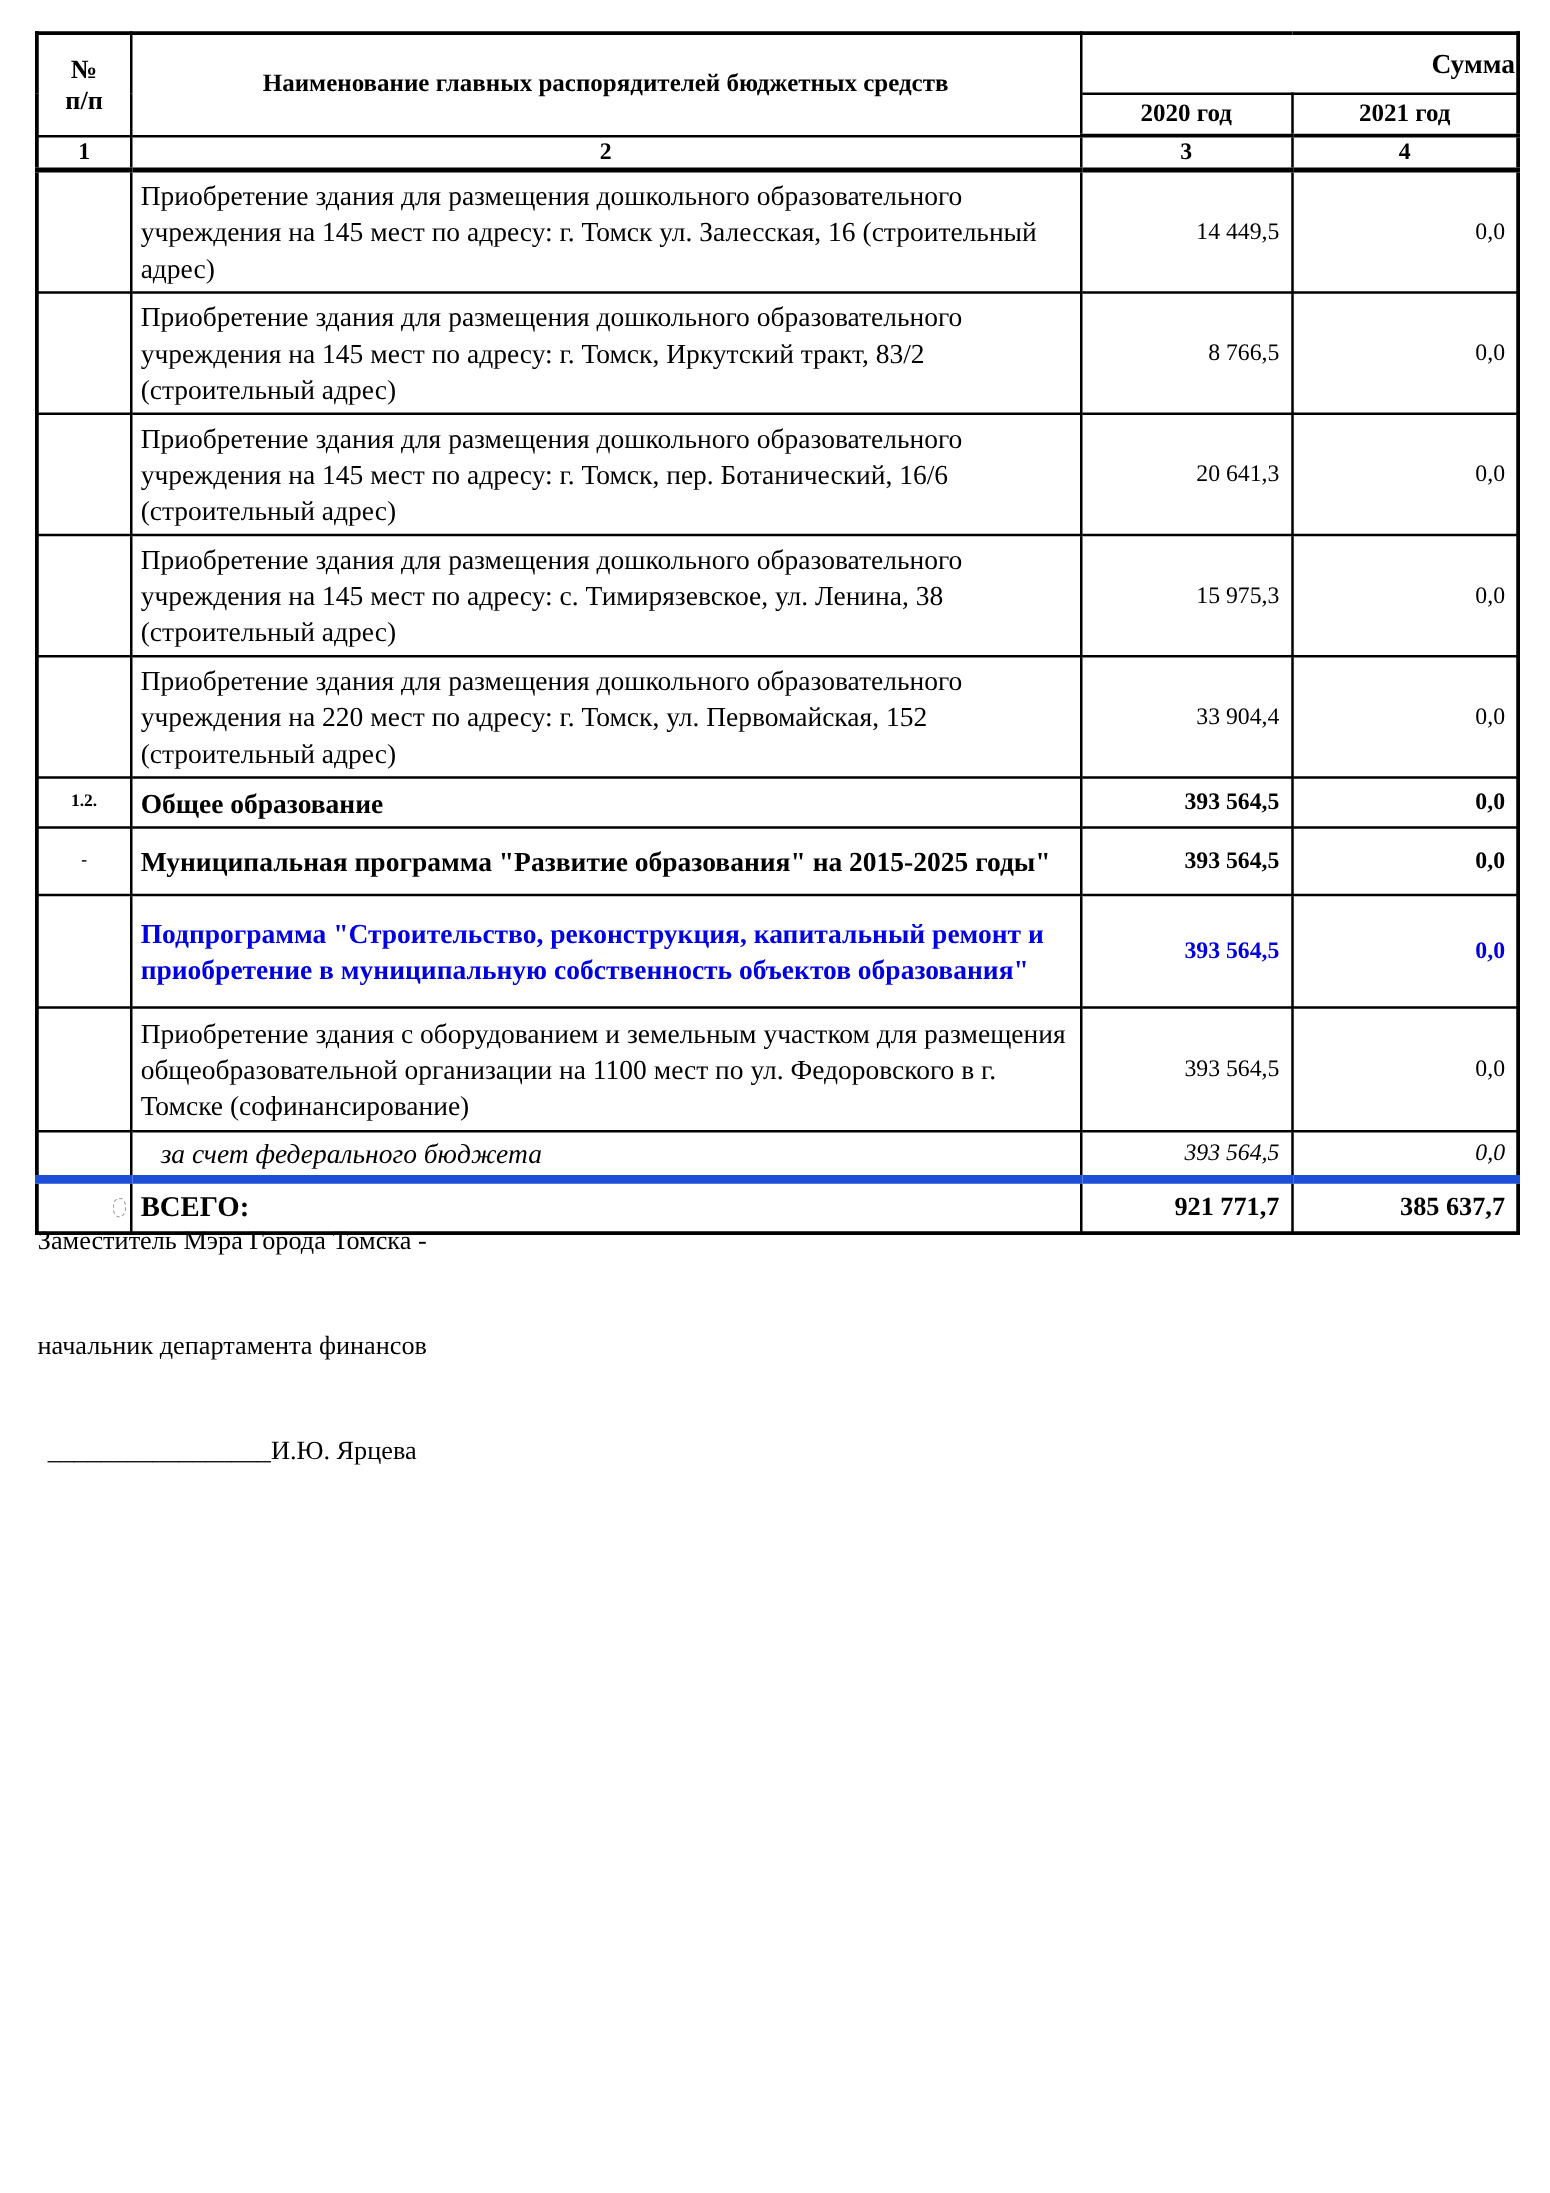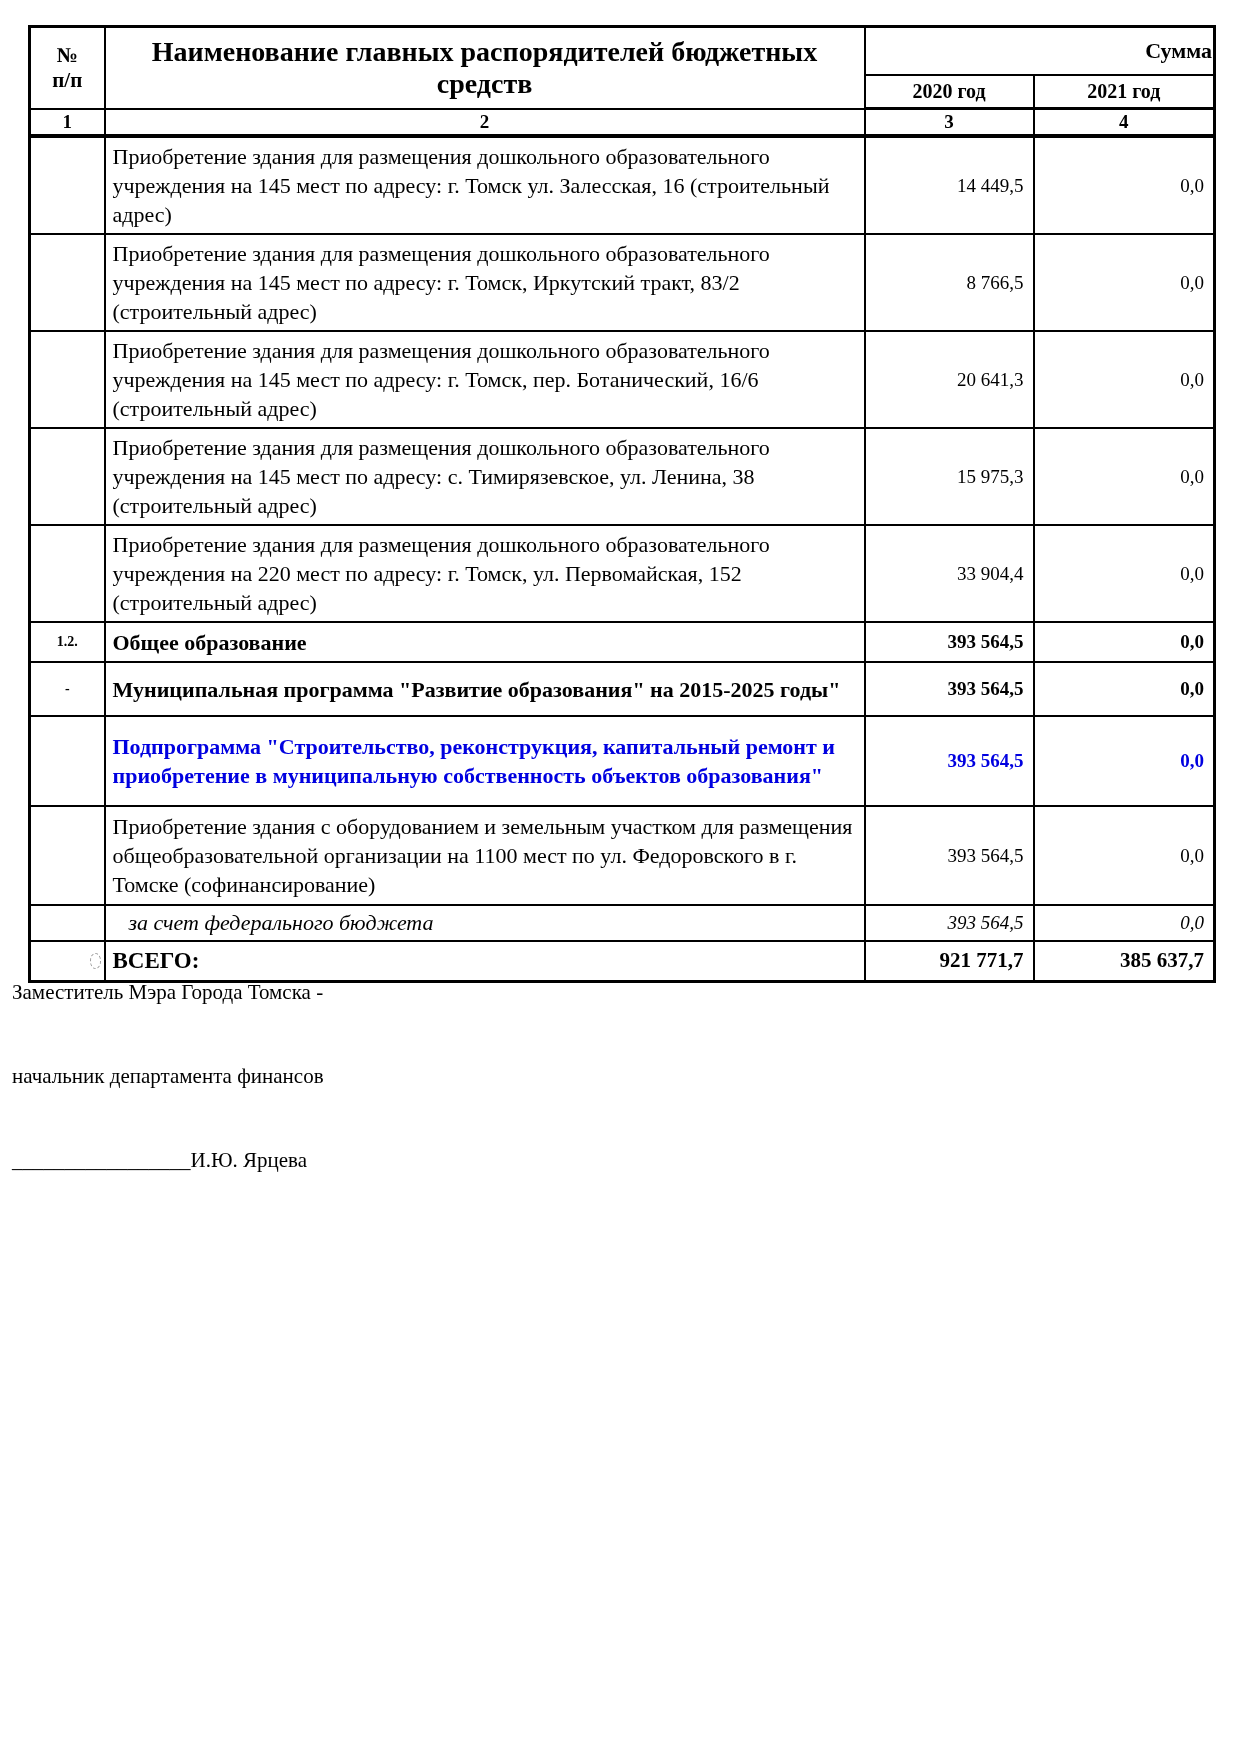--- a/index.html
+++ b/index.html
@@ -20,21 +20,21 @@
     border-collapse: collapse;
     table-layout: fixed;
   }
   table.budget, table.budget th, table.budget td {
     border: 2px solid #000;
   }
   table.budget { border: 3px solid #000; }
 
   th { font-weight: bold; }
   .hdr-corner { font-size: 21px; line-height: 1.2; text-align: center; vertical-align: middle; }
-  .hdr-name   { font-size: 28px; text-align: center; vertical-align: middle; padding: 0 14px; }
+  .hdr-name   { font-size: 20px; text-align: center; vertical-align: middle; padding: 0 14px; }
   .hdr-sum    { font-size: 22px; text-align: right; vertical-align: middle; border-bottom: 2px solid #000 !important; }
   .hdr-year   { font-size: 20px; text-align: center; vertical-align: middle; border-bottom: 3px solid #000 !important; }
   tr.rownums td {
     font-weight: bold; font-size: 19px; text-align: center;
     border-bottom: 4px solid #000 !important;
     padding: 1px 0;
   }
 
   td.c-num  { text-align: center; vertical-align: middle; font-size: 14px; }
   td.c-name { text-align: left; vertical-align: middle; font-size: 22px; line-height: 1.32; padding: 4px 10px 4px 7px; }
@@ -45,39 +45,40 @@
   tr.rh-prog  { height: 54px; }
   tr.rh-blue  { height: 90px; }
   tr.rh-fed   { height: 99px; }
   tr.rh-slim  { height: 30px; }
   tr.rh-total { height: 41px; }
 
   tr.r-bold td { font-weight: bold; }
   tr.r-blue td { font-weight: bold; color: #0000e0; }
   tr.r-italic td { font-style: italic; padding-left: 23px; }
   tr.r-italic td.c-name { padding-top: 2px; padding-bottom: 2px; }
-  tr.r-total td { border-top: 1px solid #1d4ed8; }
+  tr.r-total td { border-top: 7px solid #1d4ed8; }
   tr.r-total td.c-name { font-weight: bold; font-size: 23px; }
   tr.r-total td.c-val  { font-weight: bold; font-size: 21px; }
 
   .anchor-mark {
     display: inline-block;
     width: 11px; height: 16px;
     border: 1px dashed #9a9a9a;
     border-radius: 50%;
     vertical-align: middle;
   }
   td.c-num .mark-wrap { display: block; text-align: right; padding-right: 2px; }
 
   .footer-block {
     position: absolute;
-    left: 12px; top: 922px;
+    left: 30px; top: 922px;
     font-size: 21px;
     line-height: 28px;
     white-space: pre;
+    text-align: center;
   }
 </style>
 </head>
 <body>
 
 <div class="page">
 
   <table class="budget">
     <colgroup>
       <col style="width:75px">

